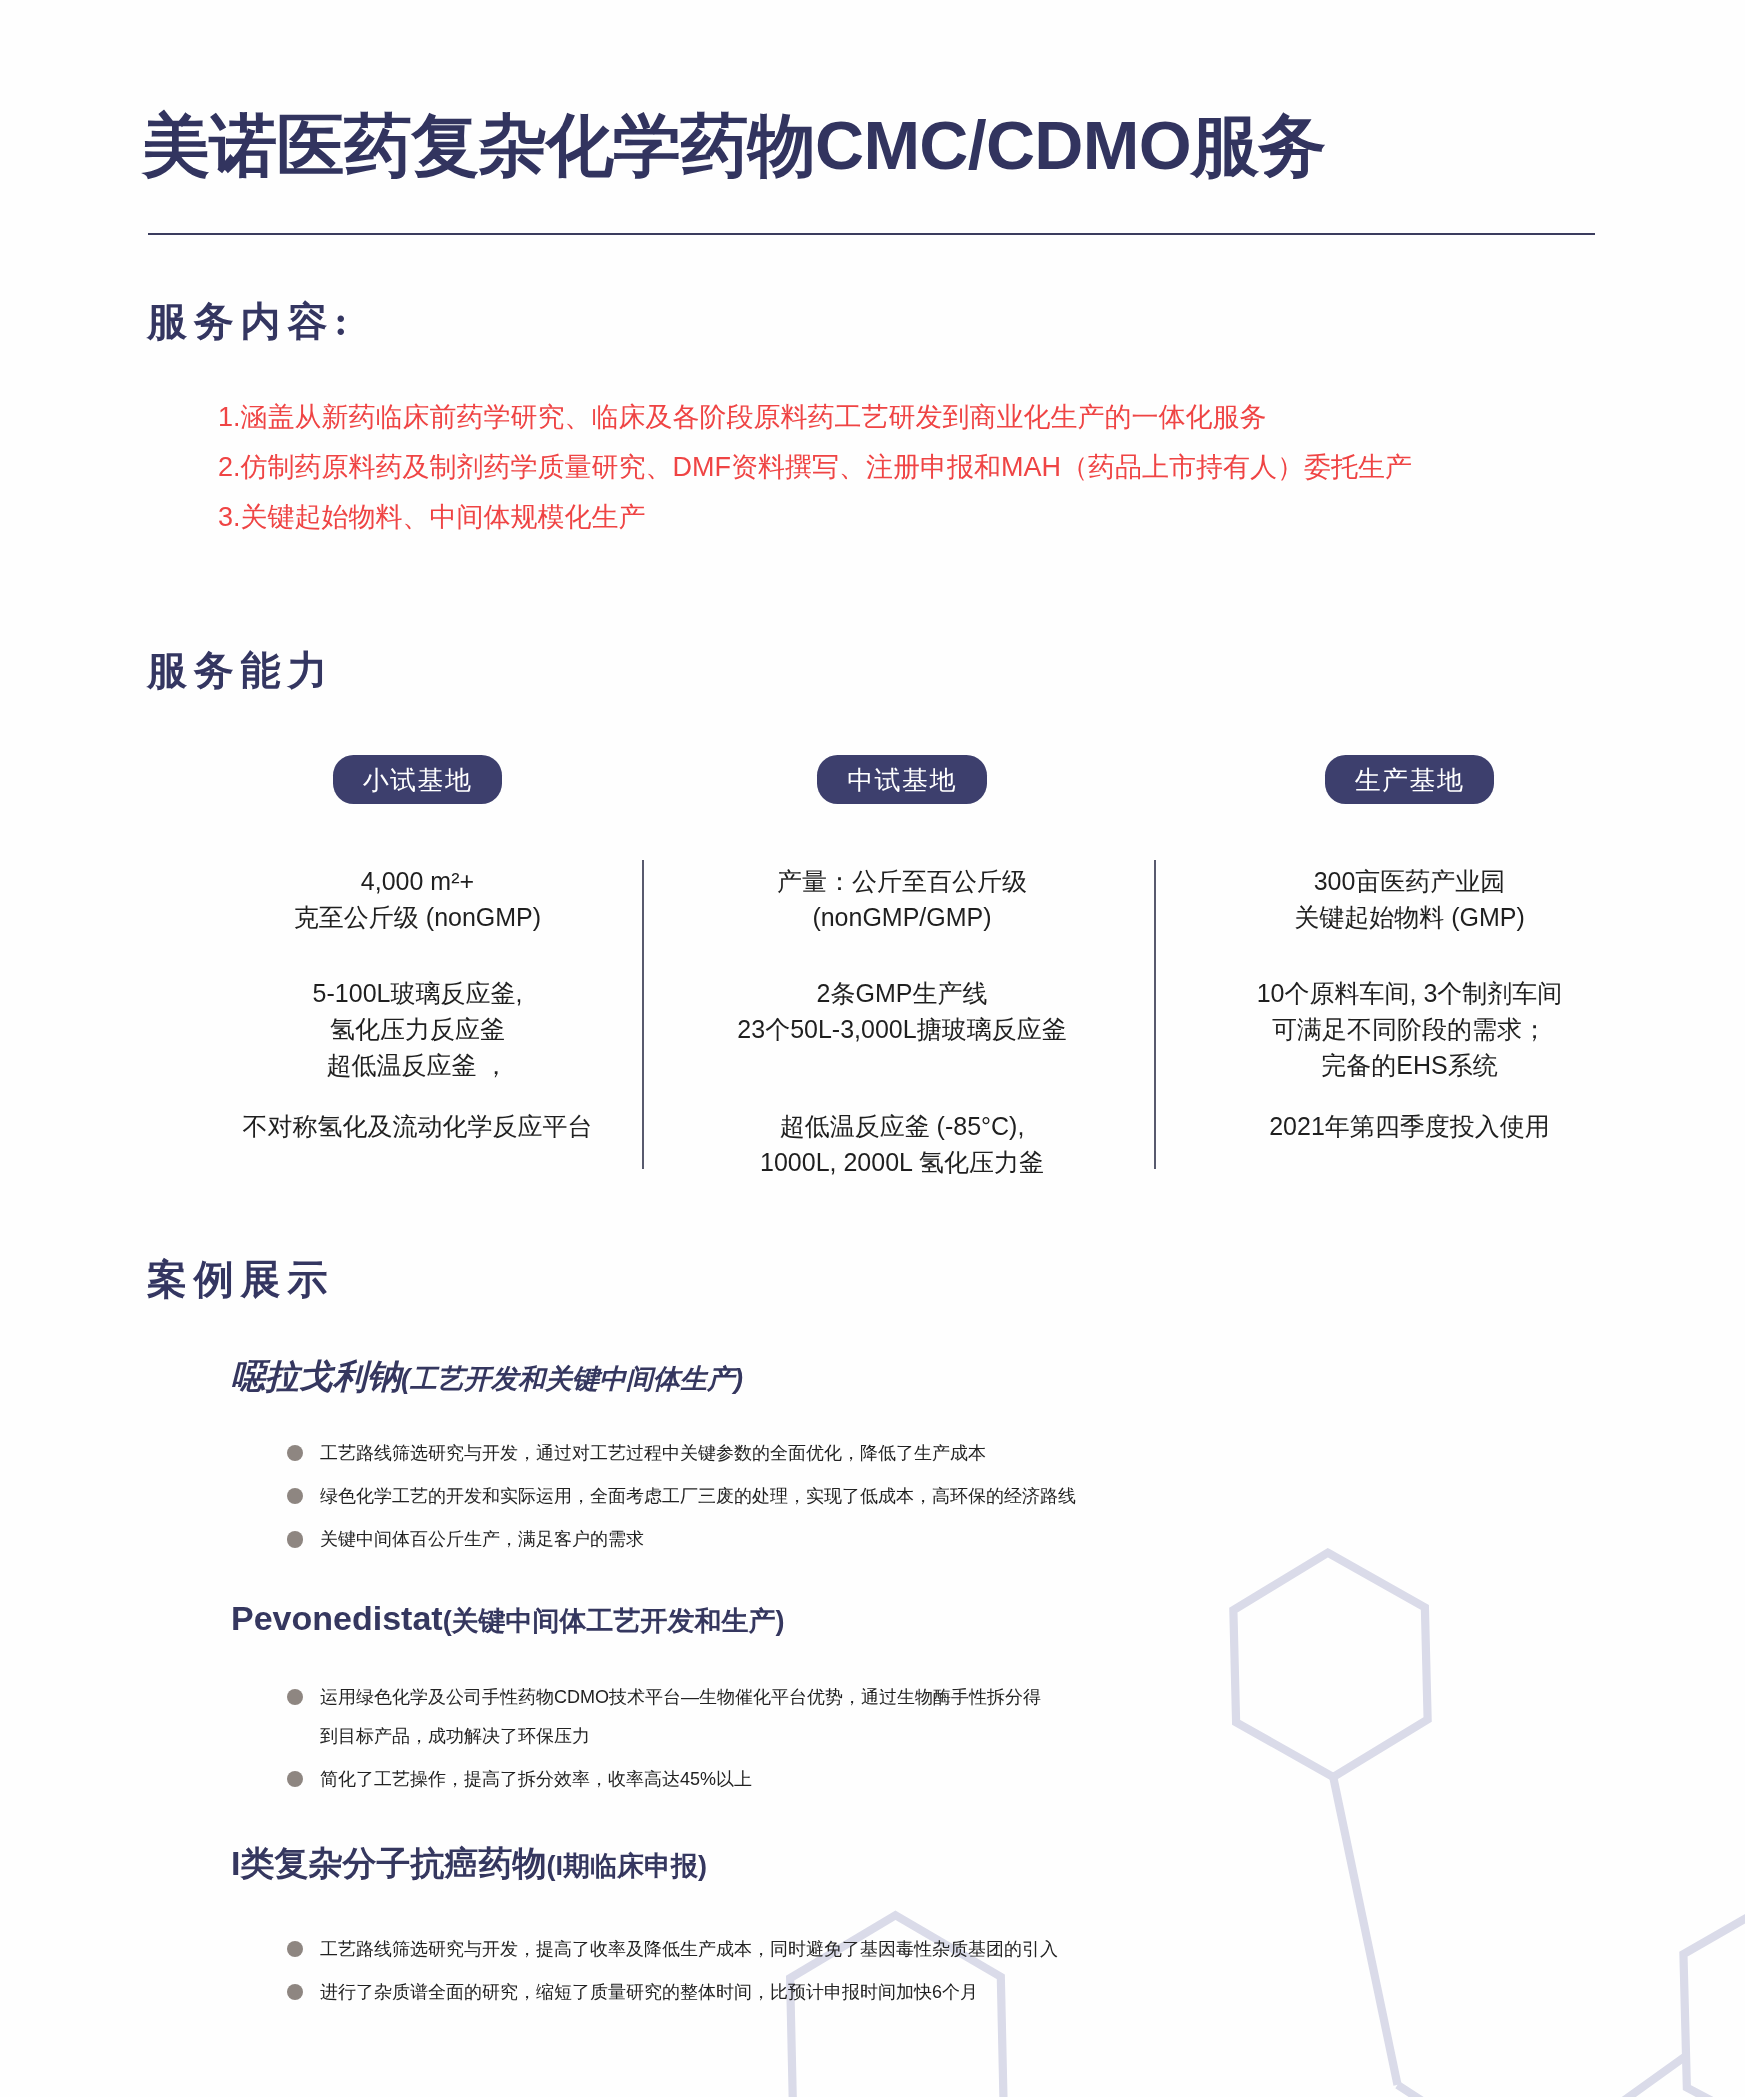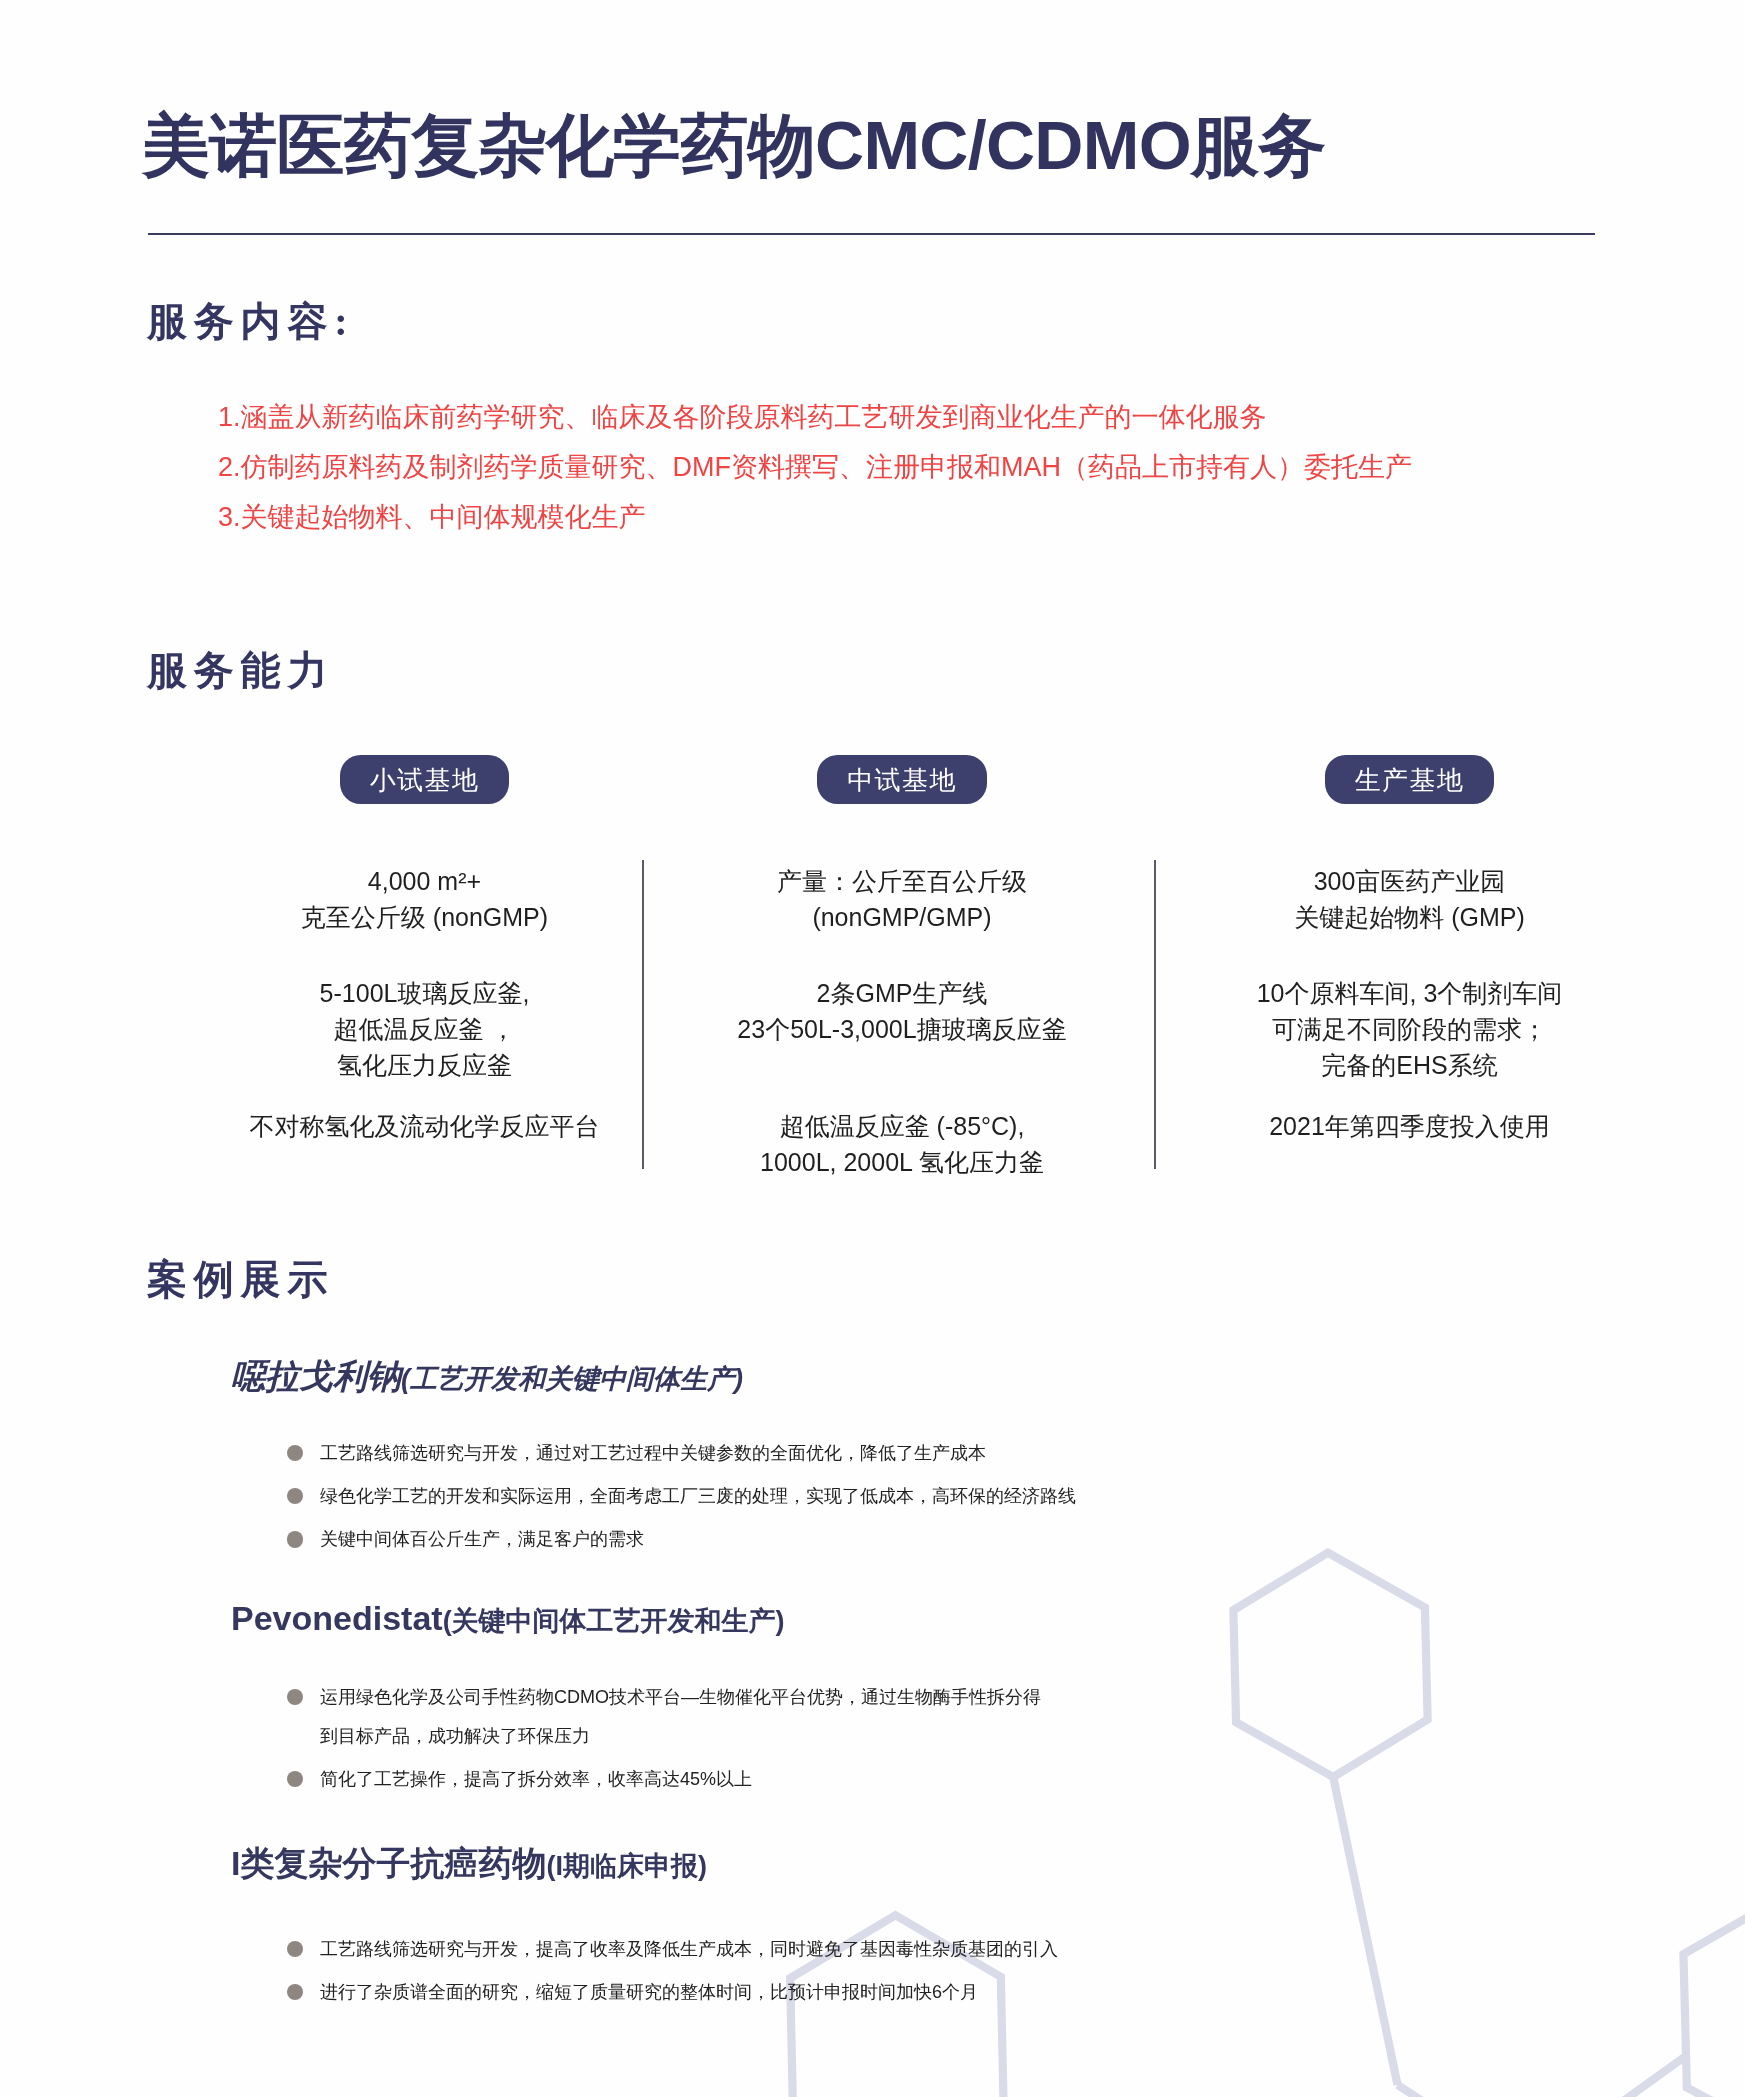--- a/index.html
+++ b/index.html
@@ -43,21 +43,21 @@
   
   .num-list{
     position:absolute;left:218px;top:402px;width:1403px;
     list-style:none;margin:0;padding:0;
     font-size:27px;line-height:31.5px;color:#ef4444;
   }
   .num-list li{margin-bottom:18.5px;}
 
   
   .cap-col{position:absolute;top:755px;height:452px;text-align:center;}
-  #cap-col-0{left:190px;width:469px;text-decoration:underline;}
+  #cap-col-0{left:183px;width:469px;text-decoration:underline;}
   #cap-col-1{left:649px;width:506px;}
   #cap-col-2{left:1162px;width:495px;}
   .cap-badge{
     display:inline-block;
     background:#3d3f6d;color:#ffffff;
     font-size:26px;line-height:26px;
     padding:11.6px 30px;border-radius:20.5px;
     letter-spacing:1.4px;
   }
   .cap-group{position:absolute;left:0;right:0;font-size:25px;line-height:36px;color:#1f1f1f;}
@@ -132,22 +132,22 @@
     <div class="sec-heading" id="svc-cap-h">服务能力</div>
 
     <div class="cap-col" id="cap-col-0">
       <span class="cap-badge">小试基地</span>
       <div class="cap-group cap-g0">
         <div>4,000 m²+</div>
         <div>克至公斤级 (nonGMP)</div>
       </div>
       <div class="cap-group cap-g1">
         <div>5-100L玻璃反应釜,</div>
+        <div>氢化压力反应釜</div>
         <div>超低温反应釜 ，</div>
-        <div>氢化压力反应釜</div>
       </div>
       <div class="cap-group cap-g2">
         <div>不对称氢化及流动化学反应平台</div>
       </div>
     </div>
 
     <div class="cap-divider" id="cap-div-0"></div>
 
     <div class="cap-col" id="cap-col-1">
       <span class="cap-badge">中试基地</span>

